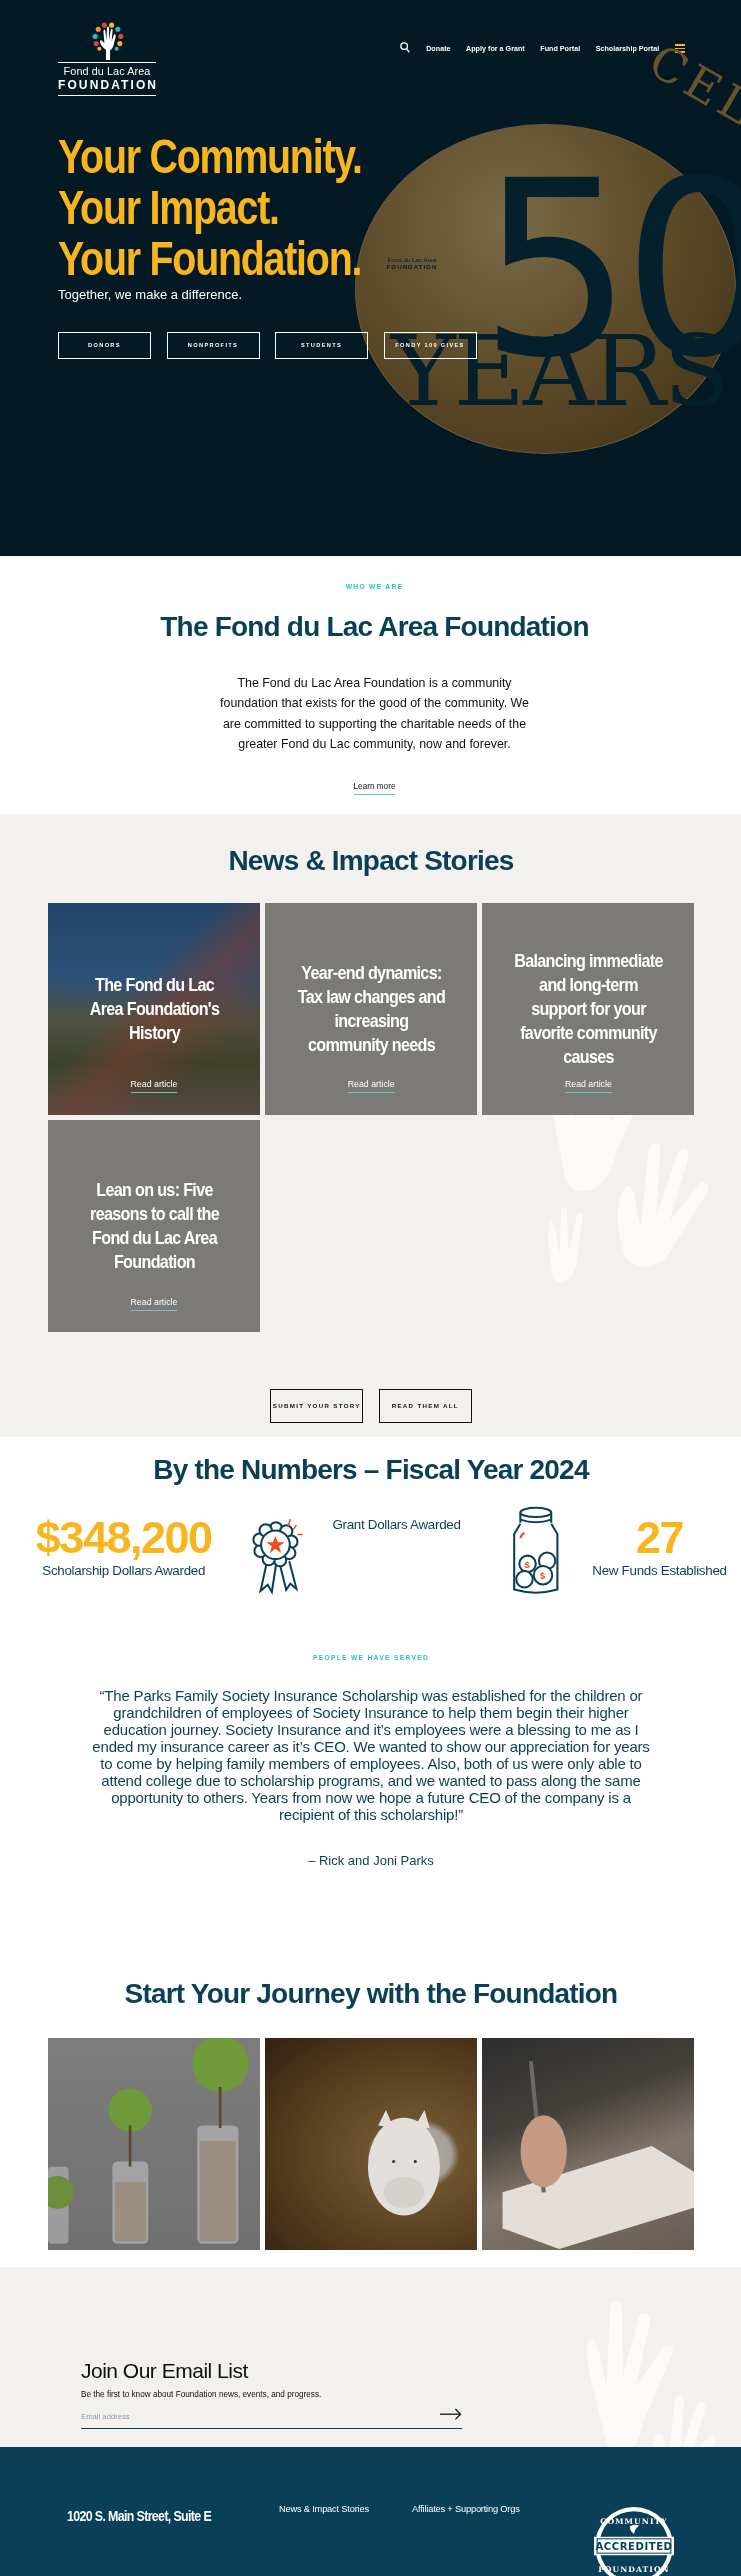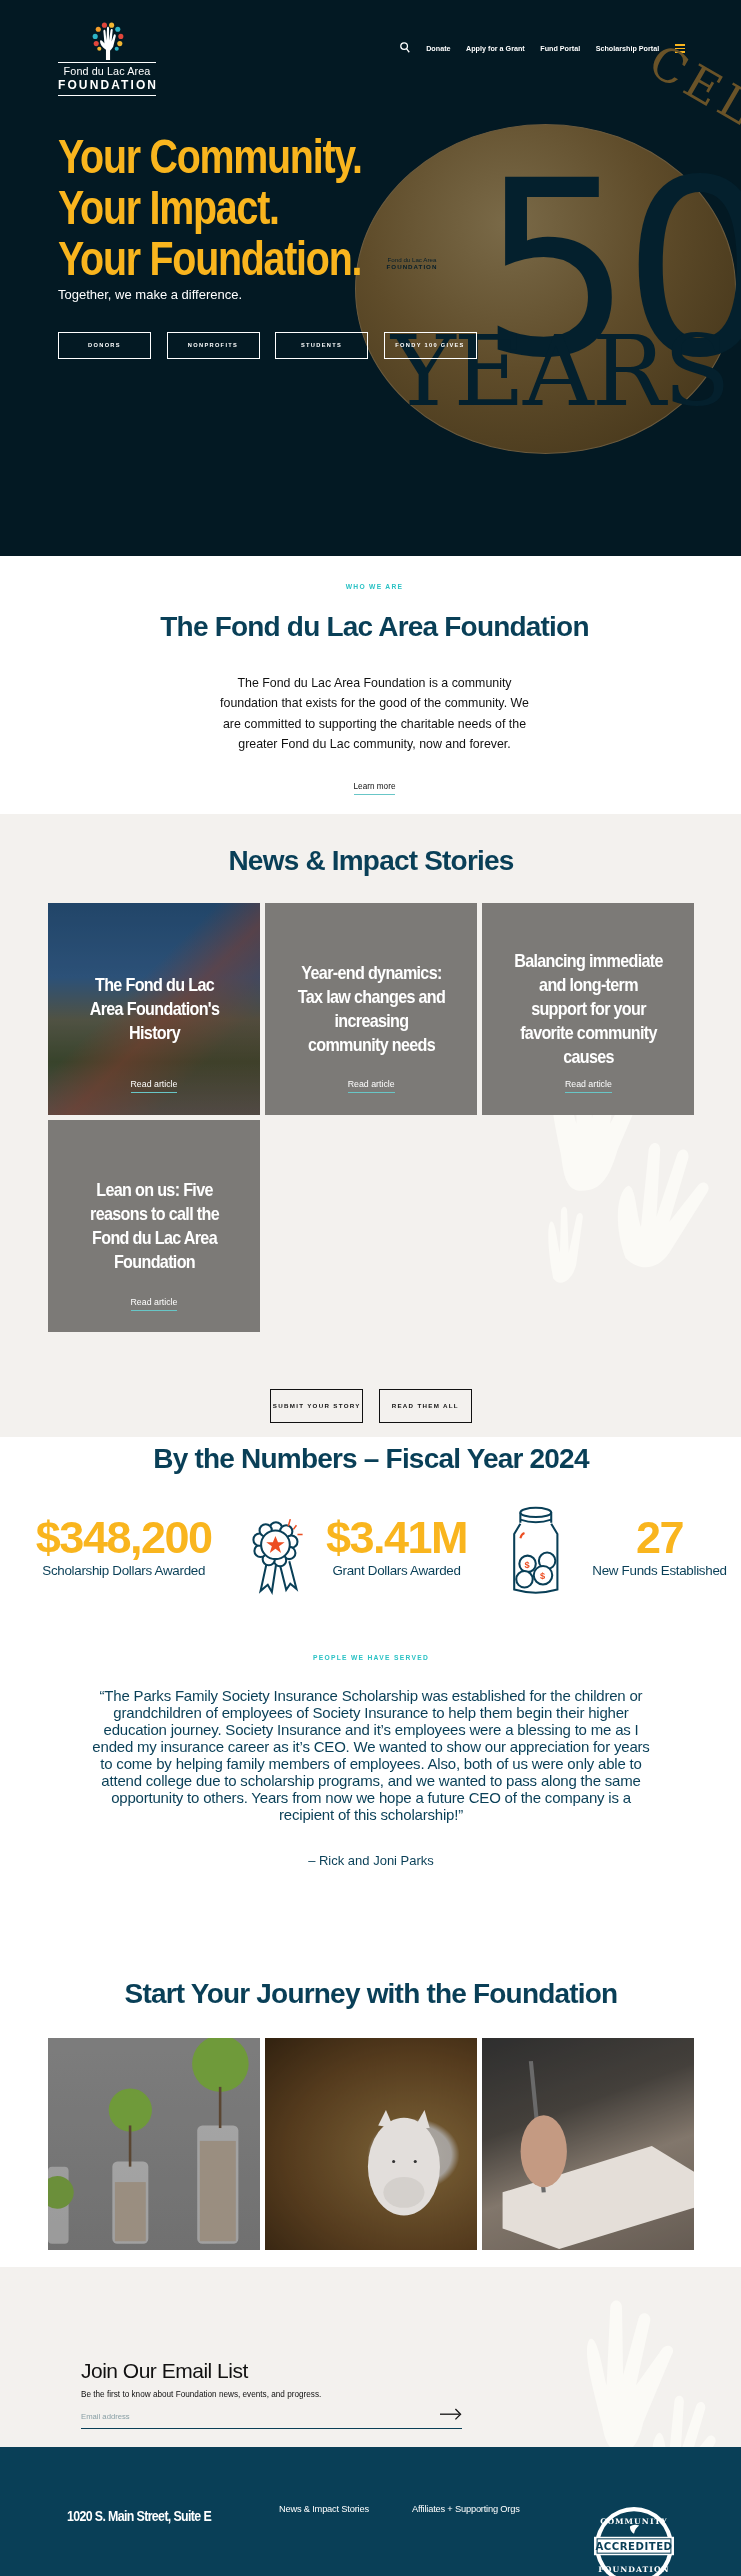--- a/index.html
+++ b/index.html
@@ -49,21 +49,21 @@
   .card.photo { background: linear-gradient(180deg, #2d5d8c 0%, #3b6ca0 35%, #6b6e5a 55%, #4b5a3a 75%, #6a6a66 100%); }
   .card.photo::before { content: ""; position: absolute; inset: 0; background: linear-gradient(135deg, rgba(150,70,50,0.0) 40%, rgba(170,80,60,0.55) 55%, rgba(120,70,50,0.2) 75%); }
   .card.photo::after { content: ""; position: absolute; inset: 0; background: rgba(0,0,0,0.25); }
   .card h3 { position: relative; z-index: 2; font-size: 19px; line-height: 24px; font-weight: bold; letter-spacing: -0.8px; transform: scaleX(0.85); }
   .card .ulink { position: absolute; bottom: 21.6px; z-index: 2; font-size: 8.8px; color: #fff; }
   .news-btns-wrap { position: absolute; top: 575px; left: 0; width: 100%; display: flex; justify-content: center; gap: 15.5px; }
   .dark-btn { width: 93px; height: 34px; border: 1.5px solid #111; font-size: 6.2px; font-weight: bold; letter-spacing: 1.3px; display: flex; align-items: center; justify-content: center; text-align: center; line-height: 9.3px; background: transparent; cursor: pointer; }
   .hands { position: absolute; right: 20.6px; fill: #fbfaf6; }
 
   
-  .numbers { height: 201px; text-align: center; padding-top: 6px; position: relative; }
+  .numbers { height: 201px; text-align: center; padding-top: 17px; position: relative; }
   .stats { position: absolute; top: 78px; left: 0; width: 100%; height: 93px; }
   .stat { position: absolute; text-align: center; }
   .stat .num { color: #f9b51e; font-size: 45px; font-weight: bold; letter-spacing: -1.5px; line-height: 46px; }
   .stat .lbl { color: #093f57; font-size: 13.4px; letter-spacing: -0.3px; margin-top: 2.1px; }
   .stat-icon { position: absolute; }
 
   
   .testi { text-align: center; padding-top: 15.5px; height: 340px; }
   .testi blockquote { width: 562px; margin: 26px auto 0; font-size: 15px; line-height: 17px; color: #093f57; letter-spacing: -0.2px; }
   .testi .by { margin-top: 30px; font-size: 13px; color: #093f57; }
@@ -230,21 +230,20 @@
           <circle cx="20" cy="50" r="12"></circle>
           <circle cx="32" cy="32" r="12"></circle>
       </g>
       <circle cx="51" cy="60" r="28" fill="#fff" stroke="#093f57" stroke-width="4"></circle>
       <polygon points="51,43 56,55 69,55 58,63 62,76 51,68 40,76 44,63 33,55 46,55" fill="#ec4e22"></polygon>
       <line x1="80" y1="10" x2="76" y2="24" stroke="#ec4e22" stroke-width="3"></line>
       <line x1="92" y1="22" x2="86" y2="30" stroke="#ec4e22" stroke-width="3"></line>
       <line x1="94" y1="40" x2="104" y2="40" stroke="#ec4e22" stroke-width="3"></line>
     </svg>
     <div class="stat" style="left:309px; width:175px;">
-      <div class="num">$3.41M</div>
       <div class="lbl">Grant Dollars Awarded</div>
     </div>
     <svg class="stat-icon" style="left:507px; top:-11.3px;" width="72" height="93" viewBox="0 0 140 180">
       <ellipse cx="56" cy="16" rx="30" ry="9" fill="#fff" stroke="#093f57" stroke-width="4"></ellipse>
       <path d="M26 16 L26 36 M86 16 L86 36" stroke="#093f57" stroke-width="4"></path>
       <path d="M26 30 Q56 40 86 30" fill="none" stroke="#093f57" stroke-width="4"></path>
       <path d="M26 38 L14 58 L14 166 Q56 178 98 166 L98 58 L86 38" fill="#fff" stroke="#093f57" stroke-width="4"></path>
       <path d="M26 66 Q28 58 34 56" fill="none" stroke="#ec4e22" stroke-width="4"></path>
       <circle cx="40" cy="116" r="16" fill="#fff" stroke="#093f57" stroke-width="4"></circle>
       <circle cx="78" cy="110" r="16" fill="#fff" stroke="#093f57" stroke-width="4"></circle>

